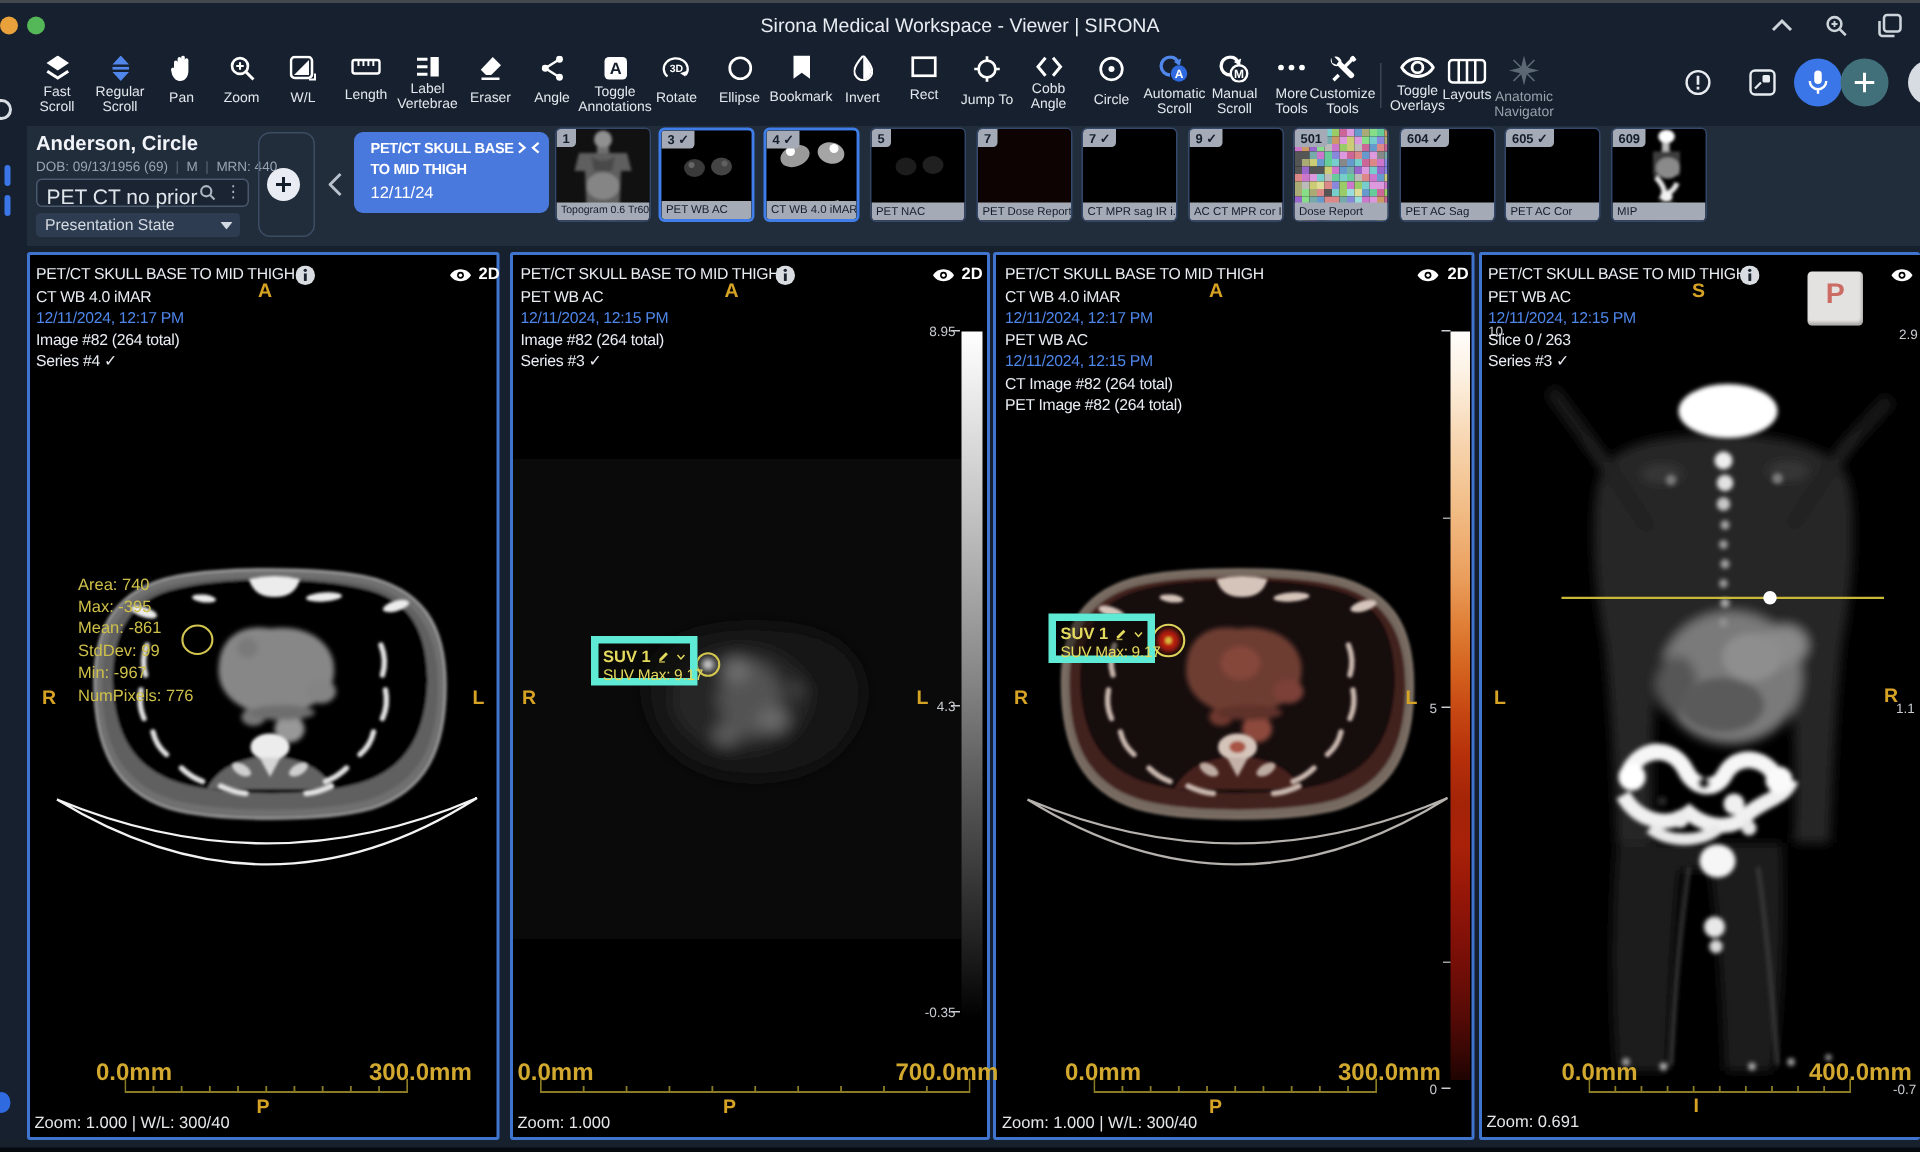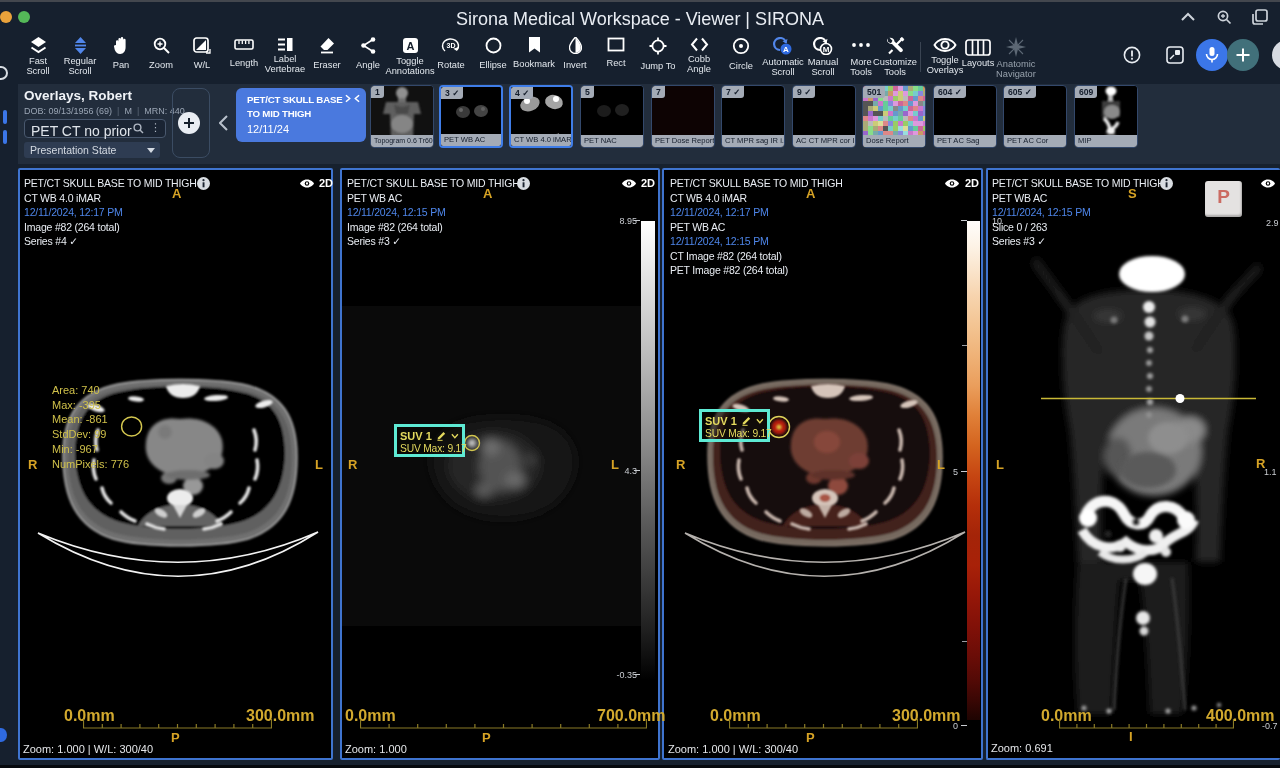--- a/index.html
+++ b/index.html
@@ -9,37 +9,37 @@
 .panel{position:absolute;top:168px;height:592px;background:#000;border:2px solid #3f74cf;border-radius:2px}
 .hdr{position:absolute;font-size:10.5px;line-height:14.5px;color:#e9edf3;letter-spacing:-0.2px;white-space:pre}
 .blu{color:#4e86ea}
 .ornt{position:absolute;color:#d7a325;font-weight:bold;font-size:13px}
 .mm{position:absolute;color:#d2a92e;font-weight:bold;font-size:16px}
 .ztxt{position:absolute;color:#e4e6e9;font-size:11px}
 .cbl{position:absolute;color:#c9ccd1;font-size:9px}
 .tool{position:absolute;text-align:center;color:#e3e8ee;font-size:9.3px;line-height:9.6px}
 .tool svg{display:block;margin:0 auto 3px auto}.s1 svg{margin-bottom:7px}
 .twoD{position:absolute;color:#fff;font-weight:bold;font-size:11px}
-.suv{position:absolute;width:71px;height:33px;border:3px solid #5eead4;background:rgba(8,8,4,.45);color:#e4da5e;font-size:10px;padding:1.5px 3px;white-space:nowrap;overflow:visible}
+.suv{position:absolute;width:71px;height:33px;border:5px solid #5eead4;background:rgba(8,8,4,.45);color:#e4da5e;font-size:10px;padding:1.5px 3px;white-space:nowrap;overflow:visible}
 .suv .r1{font-weight:bold;font-size:11px;display:flex;align-items:center;gap:5px;height:14px}.suv .r2{font-size:10.3px;letter-spacing:-0.2px}
 .thumb{position:absolute;top:85px;width:64px;height:63px;background:#000;border:1px solid #33486b;border-radius:4px;overflow:hidden}
 .thumb.sel{border:2px solid #3f7de8}
 .tcap{position:absolute;left:0;right:0;bottom:0;height:12px;background:#a4abb6;color:#141d2b;font-size:7.6px;line-height:12px;padding-left:3px;white-space:nowrap;overflow:hidden}
 .tbadge{position:absolute;left:0;top:0;background:#a4abb6;color:#141d2b;font-size:8.6px;font-weight:bold;line-height:10px;padding:1px 4px;border-radius:2px 0 3px 0}
 .statline{color:#cfc04a;font-size:11px;line-height:14.7px}
 </style>
 </head>
 <body>
 
 <div class="abs" style="left:0;top:0;width:1280px;height:2px;background:#43474e"></div>
 
 <div class="abs" style="left:0;top:2px;width:1280px;height:28px;background:#16202e"></div>
 <div class="abs" style="left:0;top:11px;width:12px;height:12px;border-radius:50%;background:#e9a23b;margin-left:0"></div>
 <div class="abs" style="left:18px;top:11px;width:12px;height:12px;border-radius:50%;background:#54b858"></div>
-<div class="abs" style="left:0;top:9px;width:1280px;text-align:center;color:#e9edf3;font-size:18px;font-weight:500">Sirona Medical Workspace - Viewer | SIRONA</div>
+<div class="abs" style="left:0;top:9px;width:1280px;text-align:center;color:#e9edf3;font-size:13px;font-weight:500">Sirona Medical Workspace - Viewer | SIRONA</div>
 <svg class="abs" style="left:1180px;top:11px" width="16" height="12" viewBox="0 0 16 12">
     <path d="M2 9 L8 3 L14 9" stroke="#cdd3da" stroke-width="2" fill="none"></path>
   </svg>
 <svg class="abs" style="left:1216px;top:9px" width="17" height="17" viewBox="0 0 17 17">
     <circle cx="7" cy="7" r="4.6" stroke="#cdd3da" stroke-width="1.7" fill="none"></circle>
     <path d="M10.5 10.5 L14.5 14.5" stroke="#cdd3da" stroke-width="1.7"></path>
     <path d="M5 7h4M7 5v4" stroke="#cdd3da" stroke-width="1.3"></path>
   </svg>
 <svg class="abs" style="left:1251px;top:8px" width="18" height="18" viewBox="0 0 18 18">
     <rect x="5" y="2" width="11" height="11" rx="2" stroke="#cdd3da" stroke-width="1.7" fill="none"></rect>
@@ -179,21 +179,21 @@
   </svg>
 <div class="abs" style="left:1227px;top:39px;width:32px;height:32px;border-radius:50%;background:#41707a"></div>
 <svg class="abs" style="left:1235px;top:47px" width="16" height="16" viewBox="0 0 16 16">
     <path d="M8 1.5v13M1.5 8h13" stroke="#fff" stroke-width="2"></path>
   </svg>
 <div class="abs" style="left:1272px;top:40px;width:30px;height:30px;border-radius:50%;background:#d7dbe2"></div>
 
 <div class="abs" style="left:18px;top:84px;width:1262px;height:80px;background:#222d3c"></div>
 <div class="abs" style="left:3px;top:110px;width:4px;height:14px;border-radius:2px;background:#3b76e8"></div>
 <div class="abs" style="left:3px;top:130px;width:4px;height:14px;border-radius:2px;background:#3b76e8"></div>
-<div class="abs" style="left:24px;top:88px;color:#f0f3f7;font-size:13.5px;font-weight:bold">Overlays, Robert</div>
+<div class="abs" style="left:24px;top:88px;color:#f0f3f7;font-size:13.5px;font-weight:bold">Anderson, Circle</div>
 <div class="abs" style="left:24px;top:106px;color:#9aa5b4;font-size:9px">DOB: 09/13/1956 (69)&nbsp;&nbsp;<span style="color:#5b6675">|</span>&nbsp;&nbsp;M&nbsp;&nbsp;<span style="color:#5b6675">|</span>&nbsp;&nbsp;MRN: 440...</div>
 <div class="abs" style="left:24px;top:119px;width:142px;height:19px;border:1px solid #49586e;border-radius:4px;background:#1a2433"></div>
 <div class="abs" style="left:31px;top:123px;color:#dfe4ea;font-size:14px">PET CT no prior</div>
 <svg class="abs" style="left:133px;top:123px" width="11" height="11" viewBox="0 0 11 11">
     <circle cx="4.5" cy="4.5" r="3.4" stroke="#aeb6c2" stroke-width="1.4" fill="none"></circle>
     <path d="M7 7 L10 10" stroke="#aeb6c2" stroke-width="1.4"></path>
   </svg>
 <div class="abs" style="left:150px;top:121px;color:#aeb6c2;font-size:11px;letter-spacing:0">⋮</div>
 <div class="abs" style="left:24px;top:142px;width:136px;height:16px;border-radius:3px;background:#2e3c52"></div>
 <div class="abs" style="left:30px;top:144px;color:#d4dae2;font-size:10.5px">Presentation State</div>

